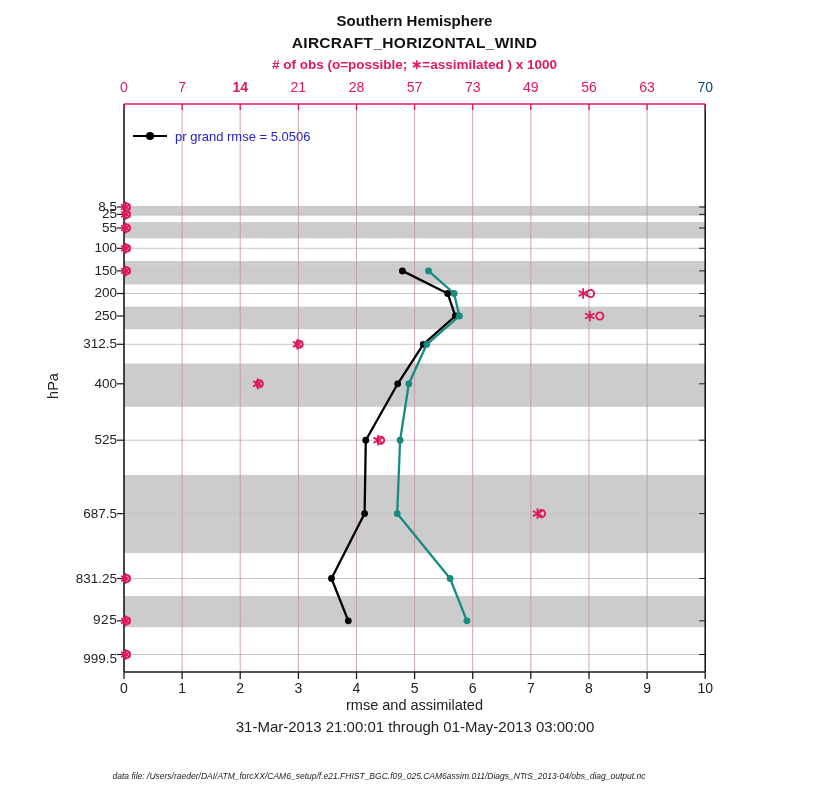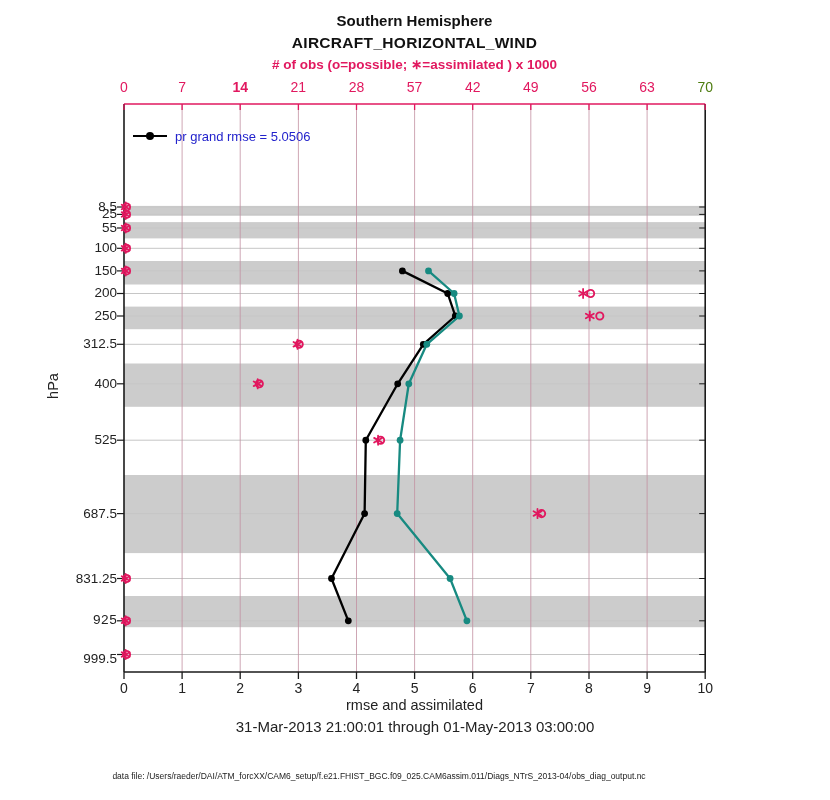--- a/index.html
+++ b/index.html
@@ -9,21 +9,21 @@
   .ctr{text-align:center;}
   .title1{left:124px;top:12px;width:581px;font-size:15px;font-weight:bold;color:#111;}
   .title2{left:124px;top:34px;width:581px;font-size:15.5px;font-weight:bold;color:#111;letter-spacing:.3px;}
   .obslabel{left:124px;top:56px;width:581px;font-size:13.5px;font-weight:bold;}
   .xticklab{width:44px;margin-left:-22px;font-size:14px;color:#222;text-align:center;}
   .x2ticklab{width:44px;margin-left:-22px;font-size:14px;text-align:center;}
   .yticklab{width:70px;font-size:13.5px;color:#222;text-align:right;}
   .ylab{left:40px;top:378px;font-size:14.5px;color:#222;transform:rotate(-90deg);transform-origin:center;}
   .xlab{left:124px;top:697px;width:581px;font-size:14.5px;color:#222;}
   .daterange{left:0;top:718px;width:830px;font-size:15px;color:#222;}
-  .datafile{left:0;top:771px;width:758px;font-size:8.5px;color:#222;}
+  .datafile{left:0;top:771px;width:758px;font-size:8.5px;color:#222;font-style:italic;}
   .legend{left:133px;top:127px;}
   .legend-row{display:flex;align-items:center;height:18px;}
   .legend-line{position:relative;width:34px;height:2.6px;margin-right:8px;flex:0 0 34px;}
   .legend-line .dot{position:absolute;left:13px;top:-2.8px;width:8px;height:8px;border-radius:50%;}
   .lg-black{background:#000;} .lg-black .dot{background:#000;}
   .lg-teal{background:#178a81;} .lg-teal .dot{background:#178a81;}
   .legend-label{font-size:13px;}
   svg{position:absolute;left:0;top:0;}
 </style>
 </head>
@@ -209,25 +209,25 @@
       <div class="abs xticklab" style="left:530.84px;top:680px;">7</div>
       <div class="abs xticklab" style="left:588.96px;top:680px;">8</div>
       <div class="abs xticklab" style="left:647.08px;top:680px;">9</div>
       <div class="abs xticklab" style="left:705.2px;top:680px;">10</div>
       <div class="abs x2ticklab" style="left: 124px; top: 79px; color: rgb(225, 24, 95);">0</div>
       <div class="abs x2ticklab" style="left: 182.12px; top: 79px; color: rgb(225, 24, 95);">7</div>
       <div class="abs x2ticklab" style="left: 240.24px; top: 79px; color: rgb(225, 24, 95); font-weight: bold;">14</div>
       <div class="abs x2ticklab" style="left: 298.36px; top: 79px; color: rgb(225, 24, 95);">21</div>
       <div class="abs x2ticklab" style="left: 356.48px; top: 79px; color: rgb(225, 24, 95);">28</div>
       <div class="abs x2ticklab" style="left: 414.6px; top: 79px; color: rgb(225, 24, 95);">57</div>
-      <div class="abs x2ticklab" style="left: 472.72px; top: 79px; color: rgb(225, 24, 95);">42</div>
+      <div class="abs x2ticklab" style="left: 472.72px; top: 79px; color: rgb(225, 24, 95);">73</div>
       <div class="abs x2ticklab" style="left: 530.84px; top: 79px; color: rgb(225, 24, 95);">49</div>
       <div class="abs x2ticklab" style="left: 588.96px; top: 79px; color: rgb(225, 24, 95);">56</div>
       <div class="abs x2ticklab" style="left: 647.08px; top: 79px; color: rgb(225, 24, 95);">63</div>
-      <div class="abs x2ticklab" style="left: 705.2px; top: 79px; color: #4d7c0f;">70</div>
+      <div class="abs x2ticklab" style="left: 705.2px; top: 79px; color: #0c4a6e;">70</div>
       <div class="abs yticklab" style="left:47px;top:198.99769457031562px;">8.5</div>
       <div class="abs yticklab" style="left:47px;top:206.44820732967645px;">25</div>
       <div class="abs yticklab" style="left:47px;top:219.99459416487798px;">55</div>
       <div class="abs yticklab" style="left:47px;top:240.31417441768028px;">100</div>
       <div class="abs yticklab" style="left:47px;top:262.8914858096828px;">150</div>
       <div class="abs yticklab" style="left:47px;top:285.4687972016854px;">200</div>
       <div class="abs yticklab" style="left:47px;top:308.0461085936879px;">250</div>
       <div class="abs yticklab" style="left:47px;top:336.26774783369115px;">312.5</div>
       <div class="abs yticklab" style="left:47px;top:375.77804276969556px;">400</div>
       <div class="abs yticklab" style="left:47px;top:432.2213212497019px;">525</div>

